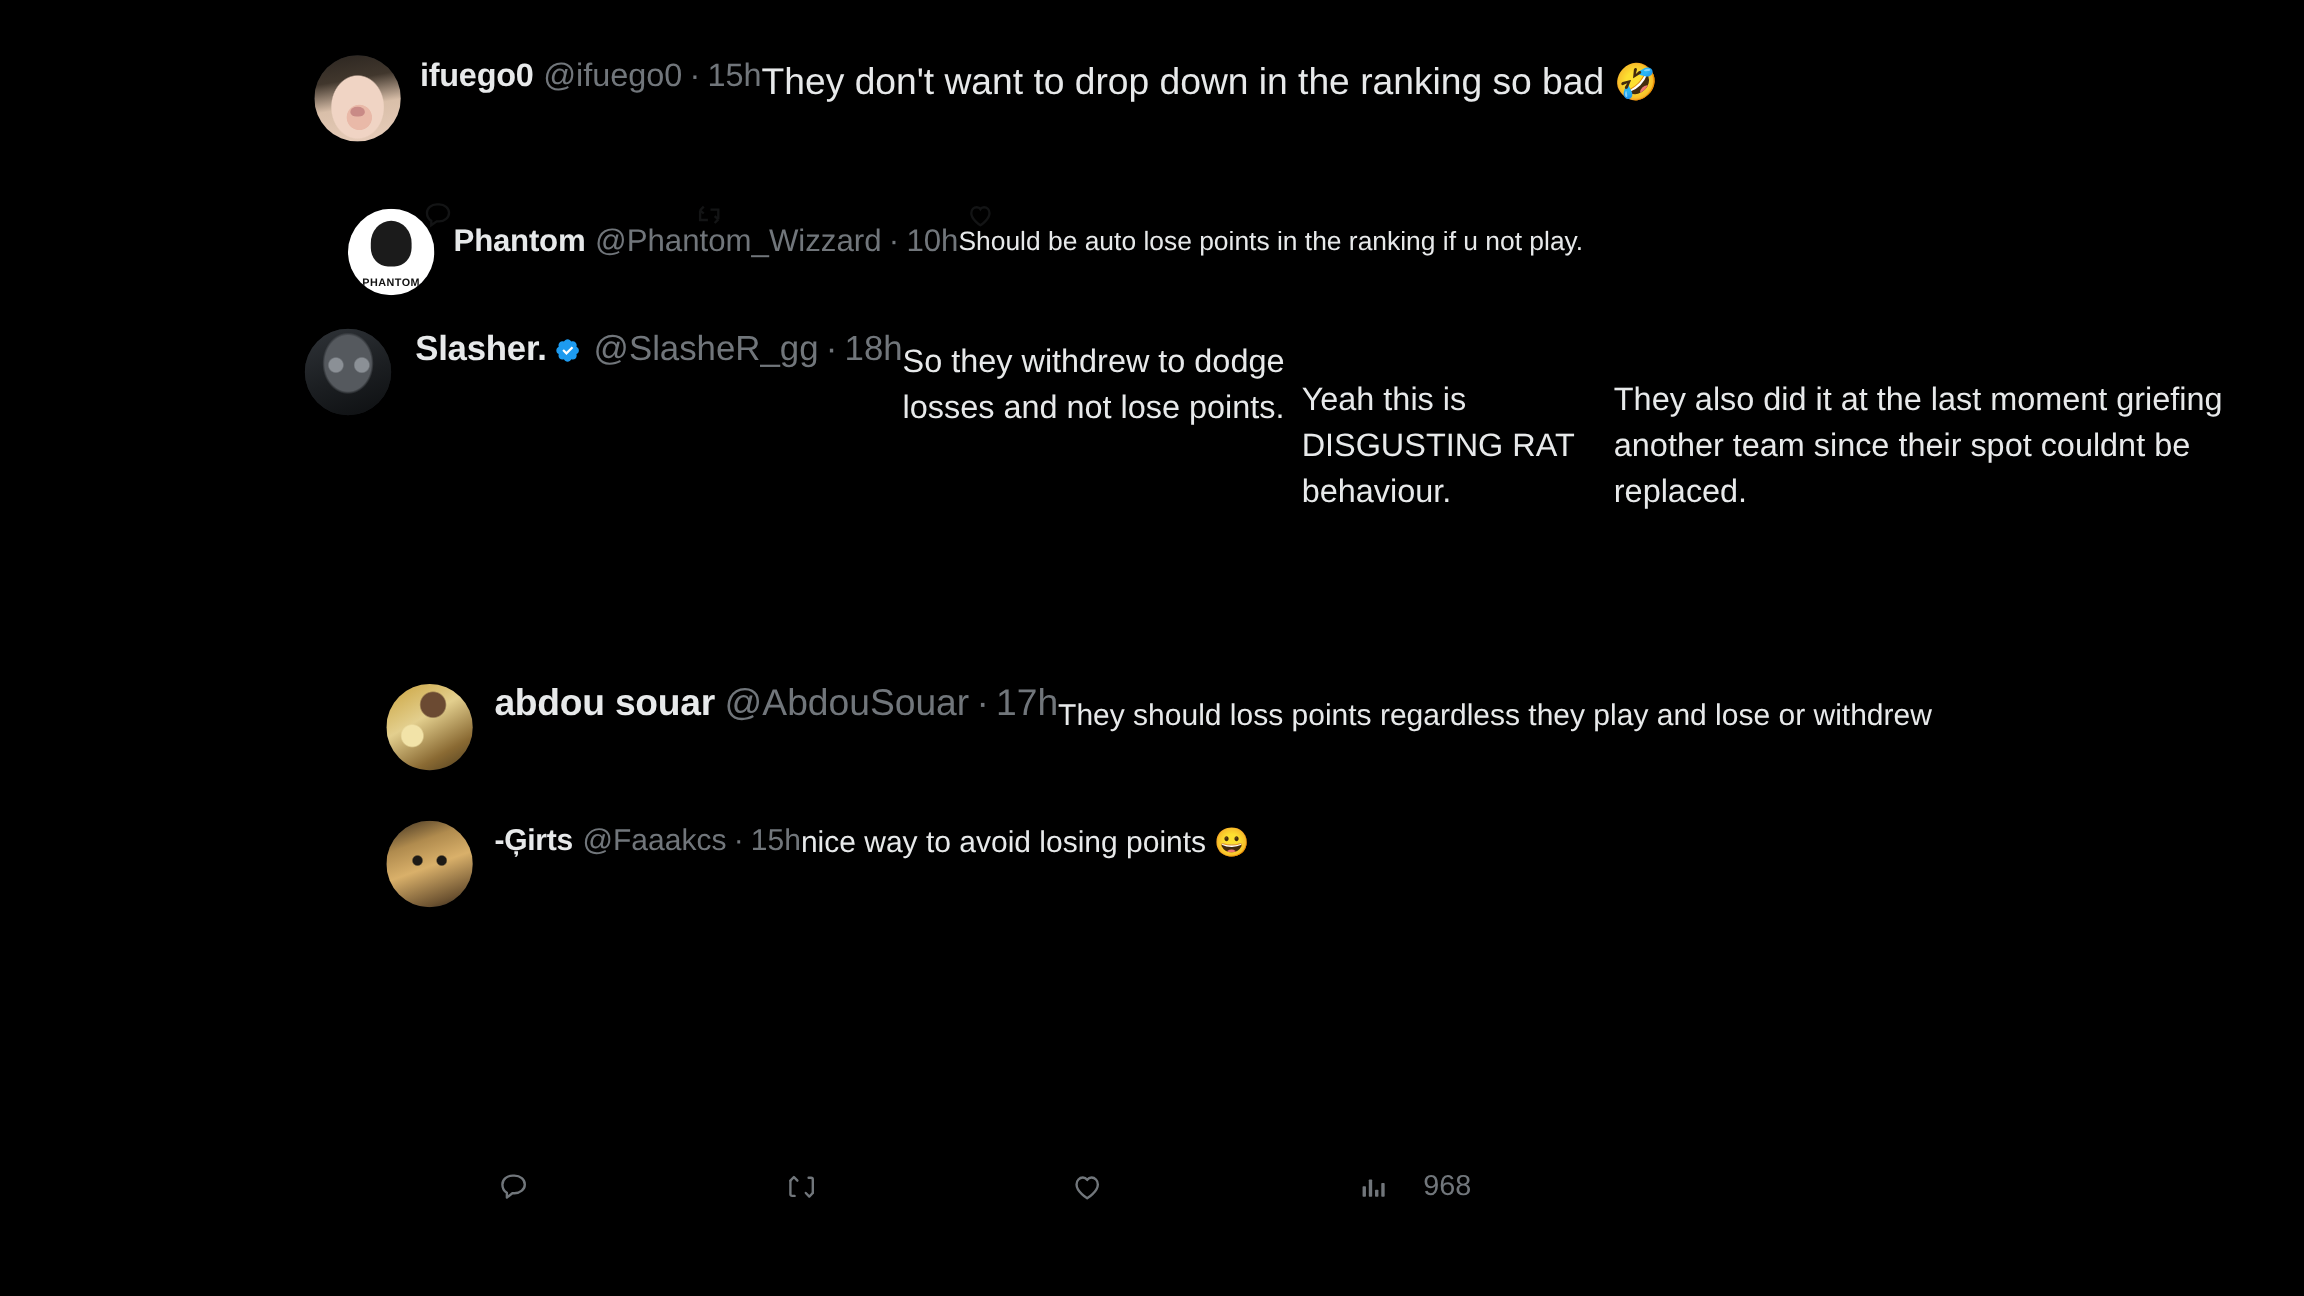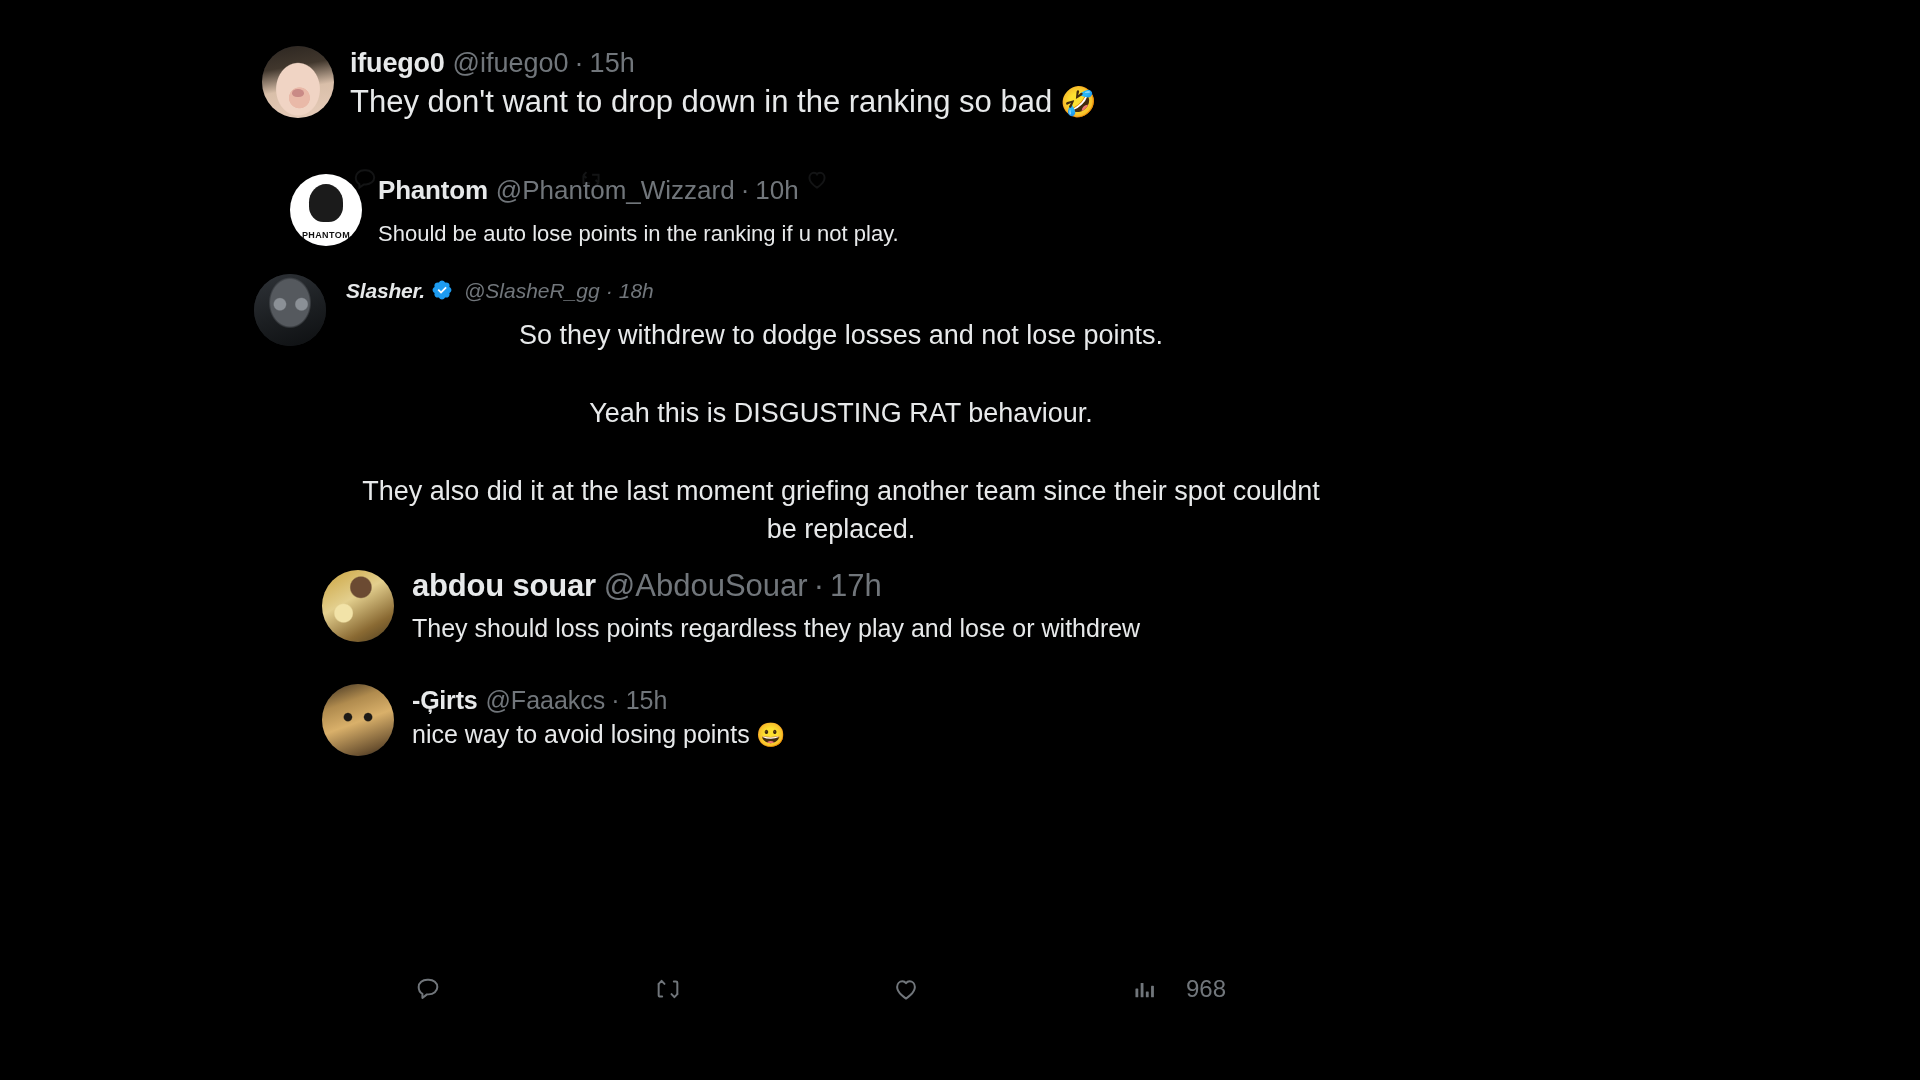--- a/index.html
+++ b/index.html
@@ -15,21 +15,21 @@
   .tweet { position:absolute; display:flex; }
   .avatar {
     border-radius:50%;
     flex:0 0 auto;
     background:#16181c;
     overflow:hidden;
     position:relative;
   }
   .avatar .av-inner { position:absolute; inset:0; }
 
-  .body { display:flex; flex-direction:column;text-align:center; }
+  .body { display:flex; flex-direction:row; }
   .hdr { display:flex; align-items:baseline; white-space:nowrap; }
   .name {
     color:#e7e9ea; font-weight:bold; letter-spacing:-0.2px;
   }
   .badge {
     display:inline-block; width:22px; height:22px; margin:0 3px 0 6px;
     position:relative; top:3px; flex:0 0 auto;
   }
   .handle { color:#71767b; font-weight:400; margin-left:8px; }
   .sep { color:#71767b; margin:0 6px; }
@@ -39,27 +39,27 @@
   
   #row-ifuego { left:262px; top:46px; }
   #row-ifuego .avatar { width:72px; height:72px; }
   #row-ifuego .body { margin-left:16px; }
   #row-ifuego .hdr { font-size:27px; line-height:34px; }
   #row-ifuego .text { font-size:31px; line-height:28px; margin-top:8px; }
 
   #row-phantom { left:290px; top:174px; }
   #row-phantom .avatar { width:72px; height:72px; }
   #row-phantom .body { margin-left:16px; }
-  #row-phantom .hdr { font-size:26px; line-height:33px; }
+  #row-phantom .hdr { font-size:26px; line-height:33px;margin-top:10px; }
   #row-phantom .text { font-size:22px; line-height:37px; margin-top:8px; }
 
   #row-slasher { left:254px; top:274px; }
   #row-slasher .avatar { width:72px; height:72px; }
   #row-slasher .body { margin-left:20px; }
-  #row-slasher .hdr { font-size:21px; line-height:34px;font-style:italic; }
+  #row-slasher .hdr { font-size:29px; line-height:34px; }
   #row-slasher .text { font-size:27px; line-height:38px; margin-top:8px; }
   #row-slasher .para { margin-top:40px; max-width:990px; white-space:normal; }
 
   #row-abdou { left:322px; top:570px; }
   #row-abdou .avatar { width:72px; height:72px; }
   #row-abdou .body { margin-left:18px; }
   #row-abdou .hdr { font-size:31px; line-height:32px; }
   #row-abdou .text { font-size:25px; line-height:36px; margin-top:8px; }
 
   #row-girts { left:322px; top:684px; }

